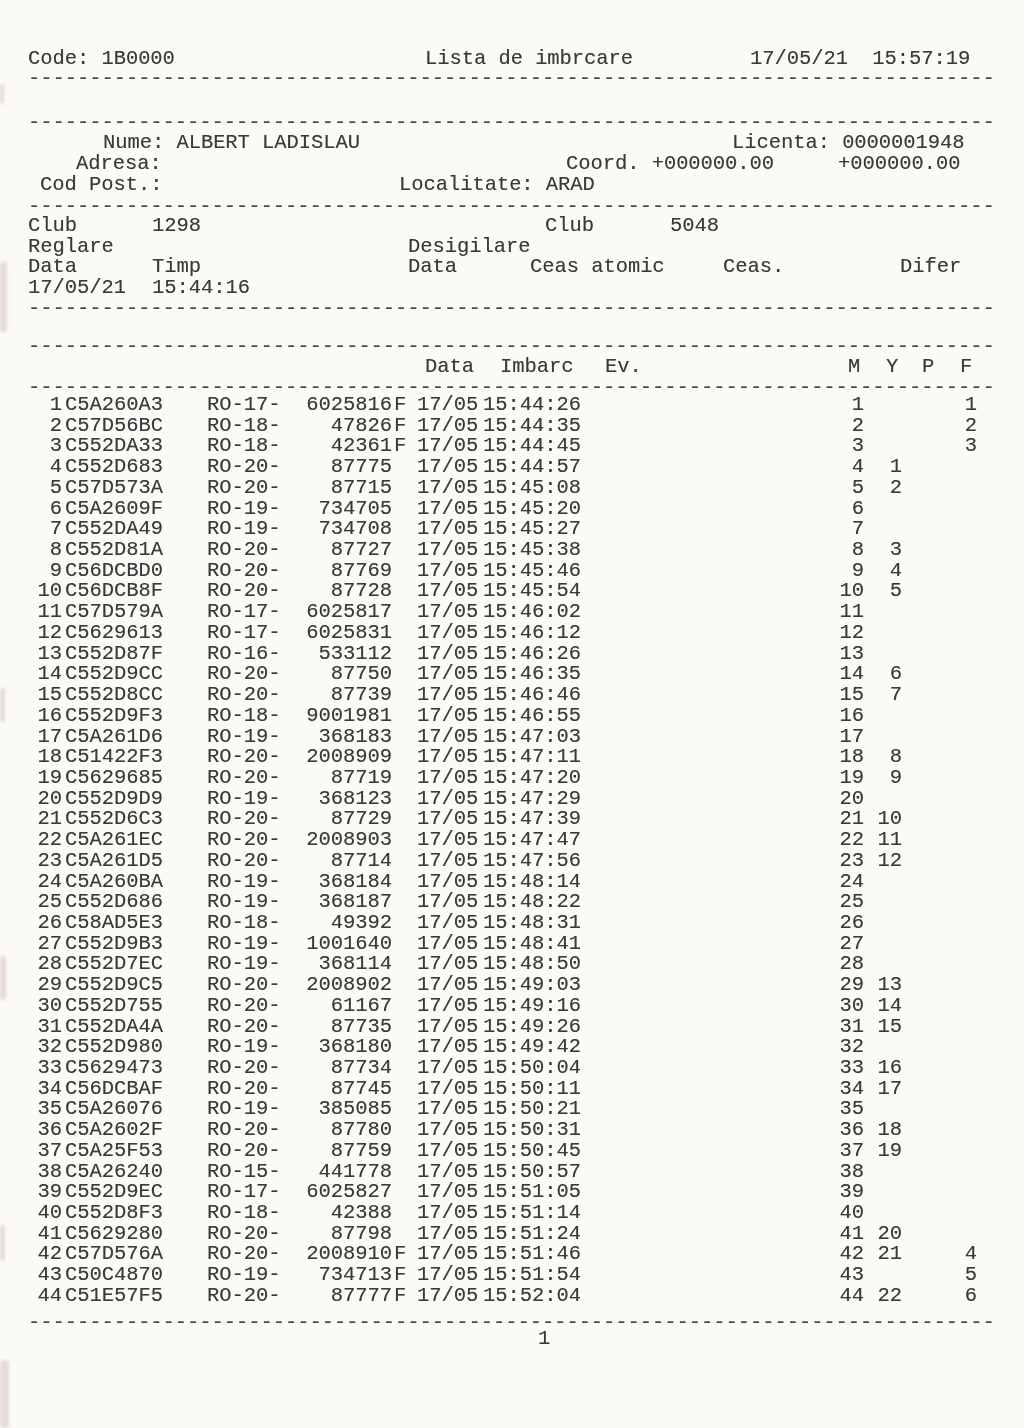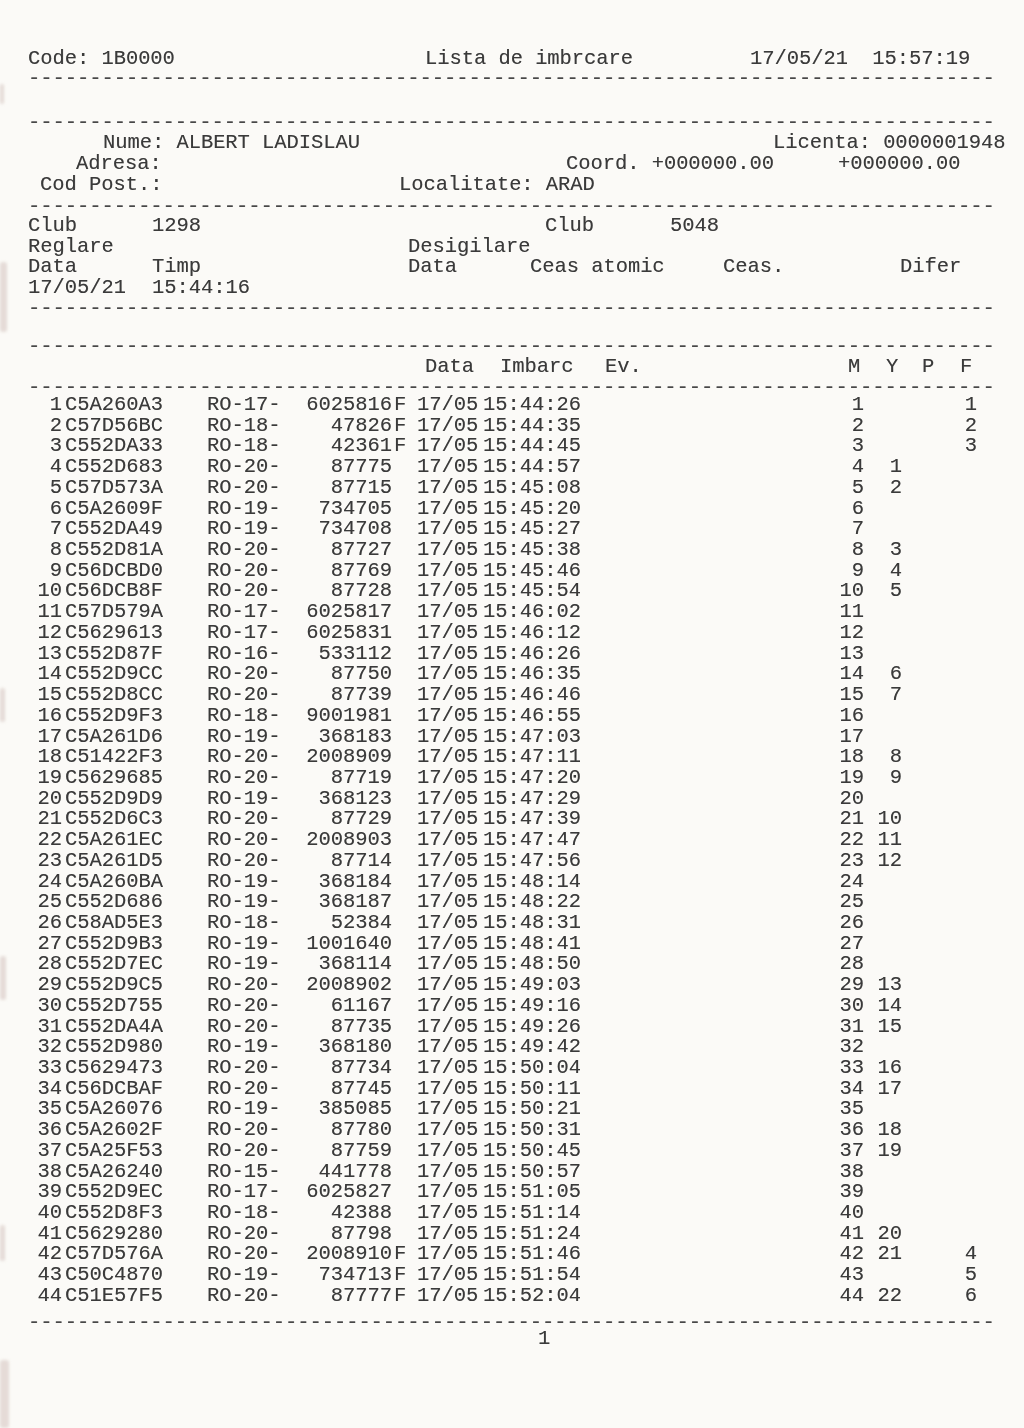--- a/index.html
+++ b/index.html
@@ -50,21 +50,21 @@
     <span style="left:28px">Code: 1B0000</span>
     <span style="left:425px">Lista de imbrcare</span>
     <span style="left:750px">17/05/21  15:57:19</span>
   </div>
   <div class="divider" style="top:68px">-------------------------------------------------------------------------------</div>
 
   <div class="divider" style="top:112px">-------------------------------------------------------------------------------</div>
 
   <div class="line" style="top:132px">
     <span style="left:103px">Nume: ALBERT LADISLAU</span>
-    <span style="left:773px">Licenta: 0000001948</span>
+    <span style="left:732px">Licenta: 0000001948</span>
   </div>
   <div class="line" style="top:153px">
     <span style="left:76px">Adresa:</span>
     <span style="left:566px">Coord. +000000.00</span>
     <span style="left:838px">+000000.00</span>
   </div>
   <div class="line" style="top:174px">
     <span style="left:40px">Cod Post.:</span>
     <span style="left:399px">Localitate: ARAD</span>
   </div>
@@ -455,21 +455,21 @@
       <span class="c-m">25</span>
       <span class="c-y"></span>
       <span class="c-p"></span>
       <span class="c-f"></span>
     </div>
 
     <div class="row">
       <span class="c-nr">26</span>
       <span class="c-inel">C58AD5E3</span>
       <span class="c-series">RO-18-</span>
-      <span class="c-matr">52384</span>
+      <span class="c-matr">49392</span>
       <span class="c-suffix"></span>
       <span class="c-data">17/05</span>
       <span class="c-time">15:48:31</span>
       <span class="c-m">26</span>
       <span class="c-y"></span>
       <span class="c-p"></span>
       <span class="c-f"></span>
     </div>
 
     <div class="row">

